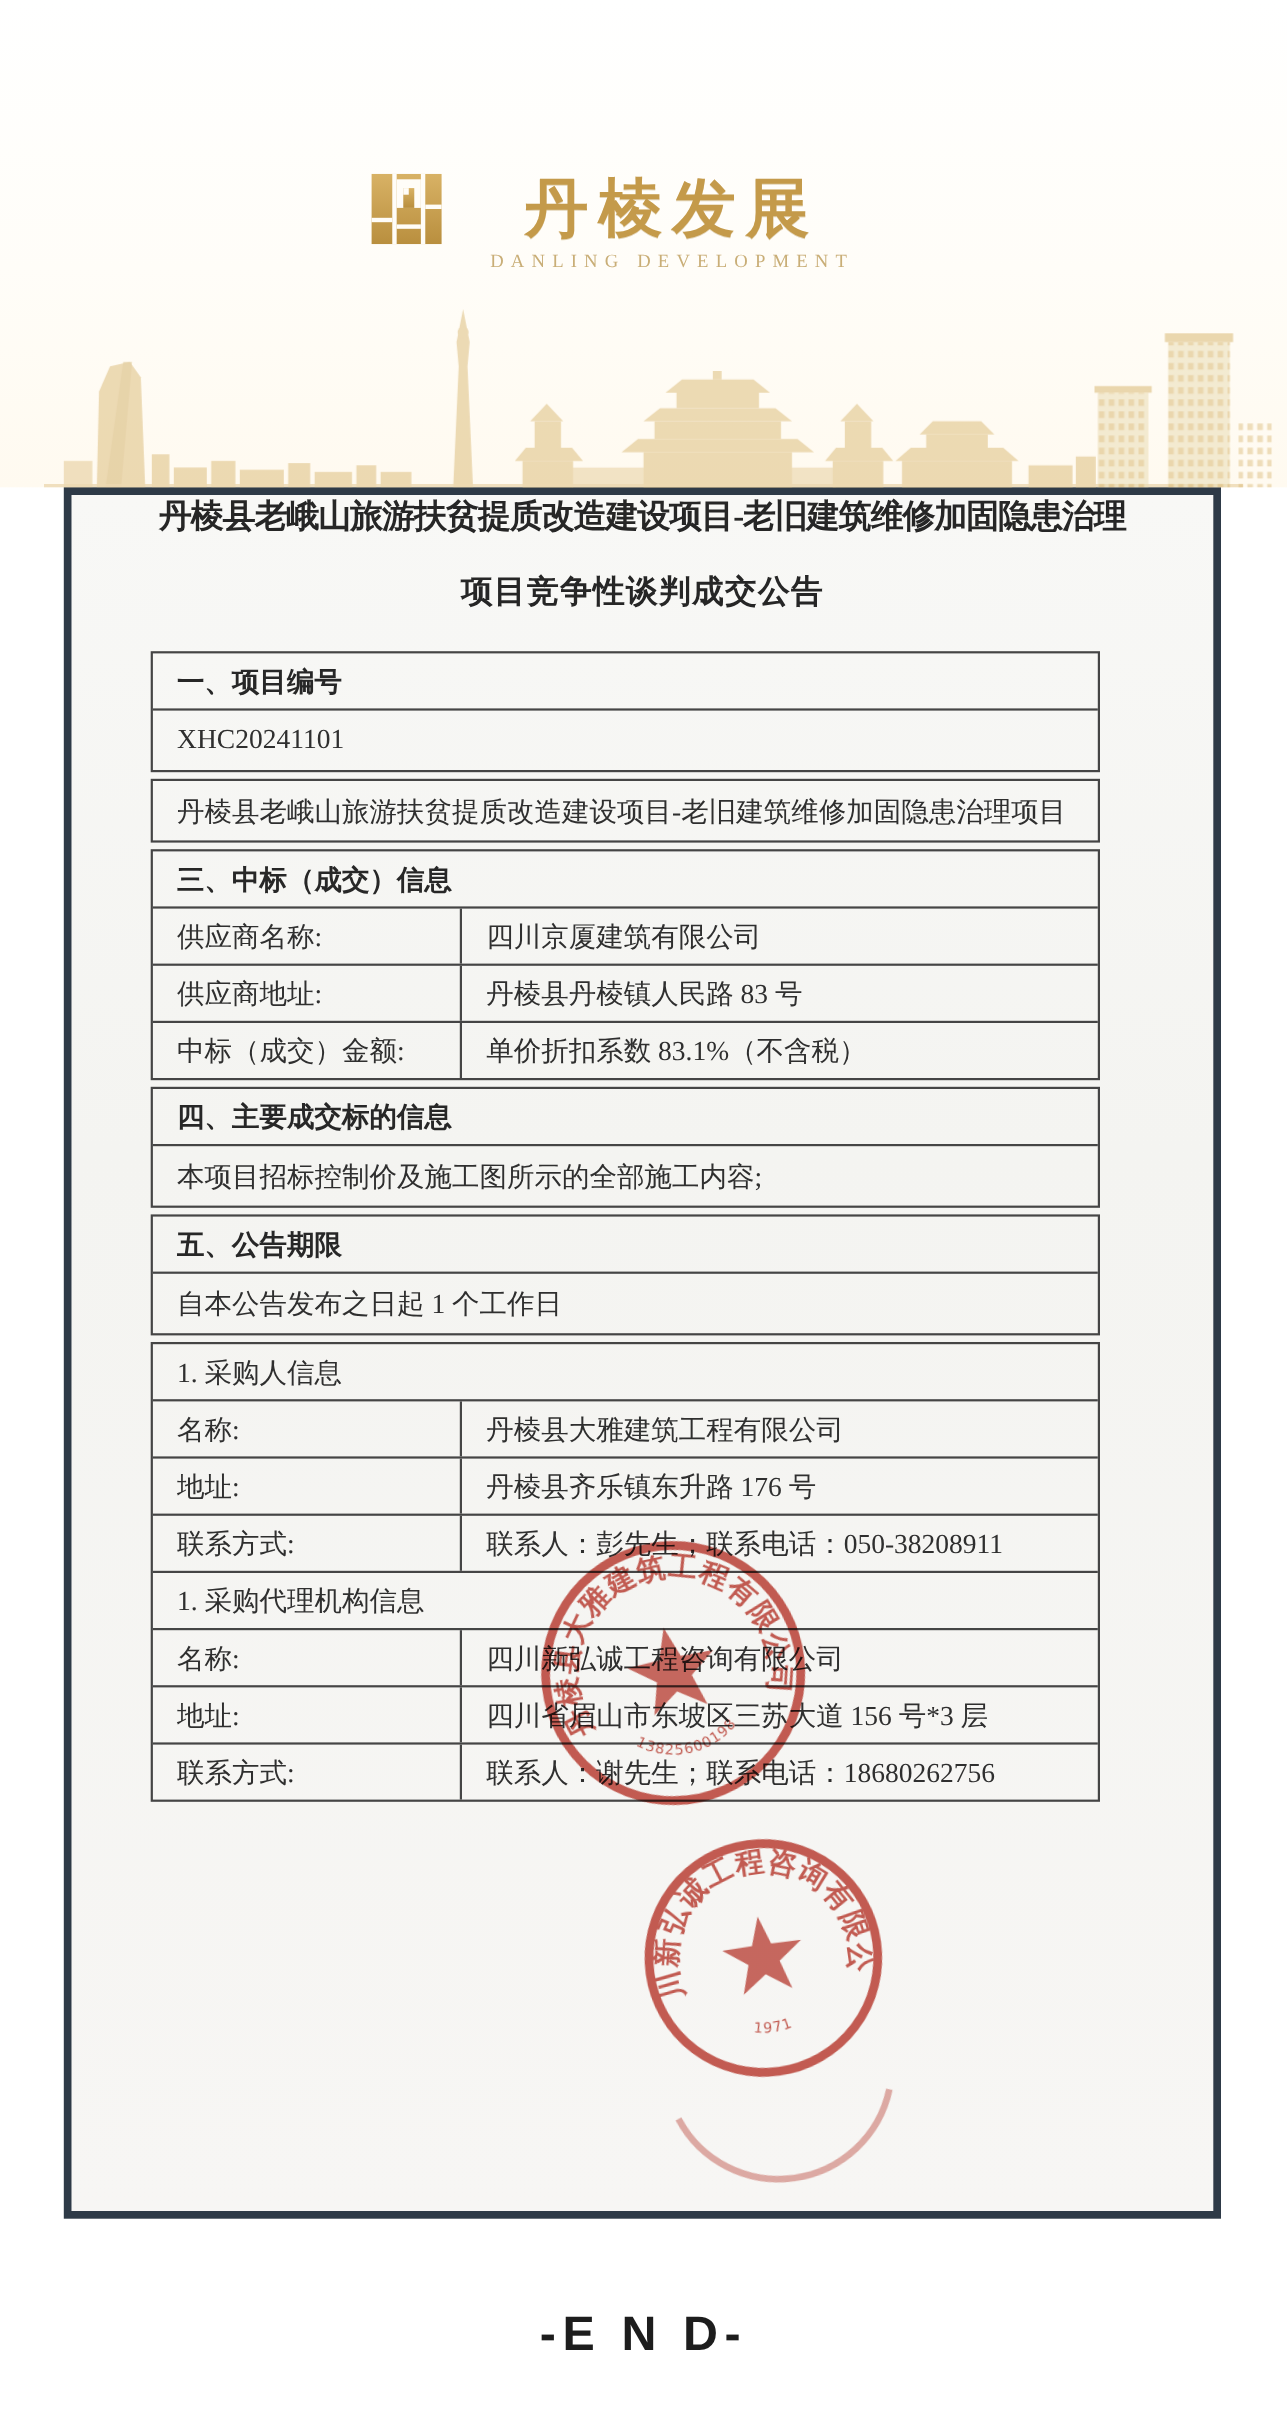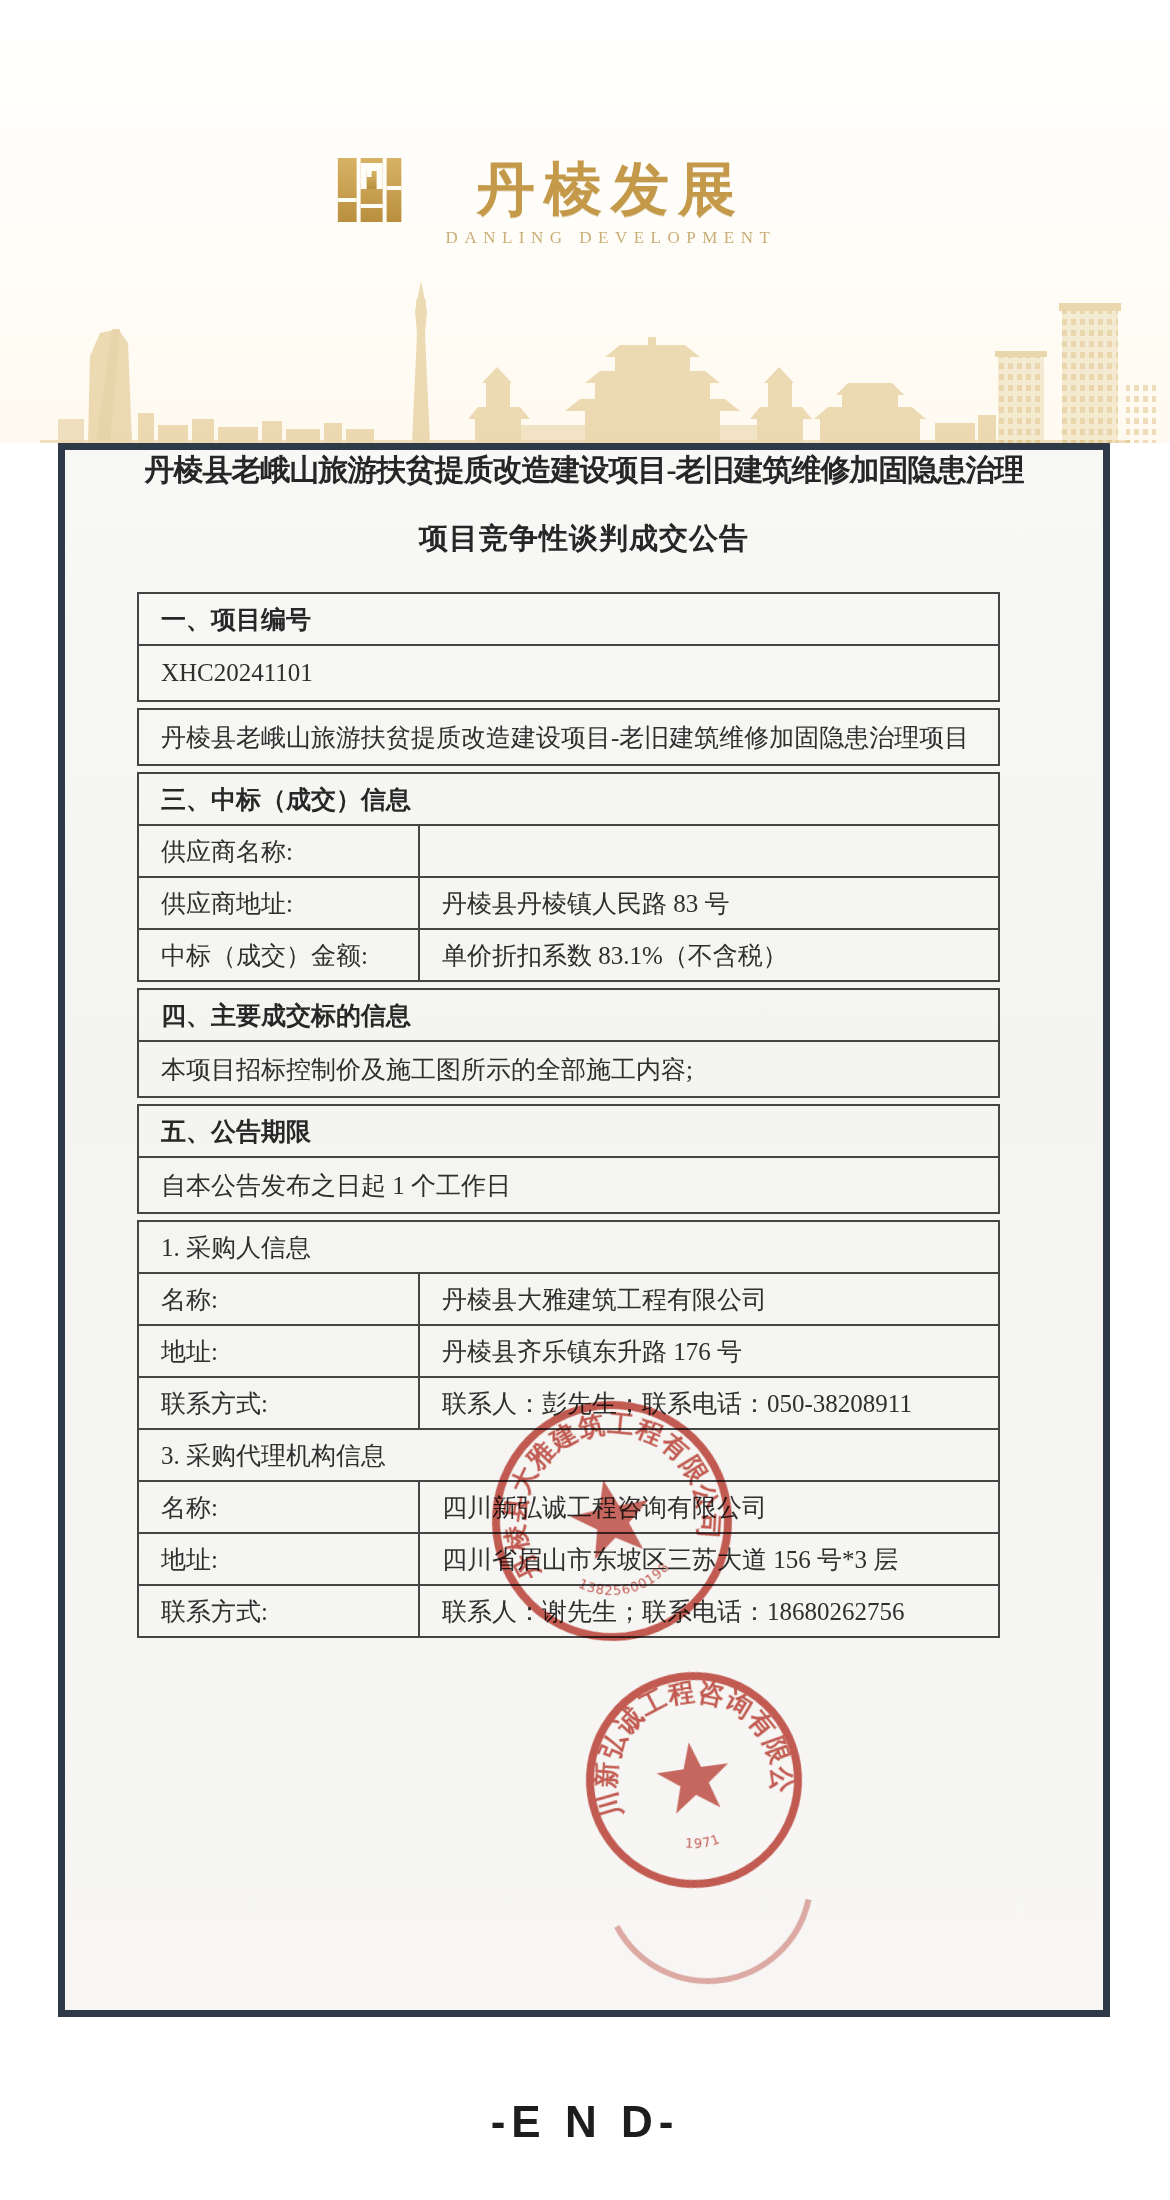--- a/index.html
+++ b/index.html
@@ -171,20 +171,21 @@
             <div class="trow value">
               <div class="cell full">丹棱县老峨山旅游扶贫提质改造建设项目-老旧建筑维修加固隐患治理项目</div>
             </div>
           </div>
           <div class="tblock">
             <div class="trow header">
               <div class="cell full">三、中标（成交）信息</div>
             </div>
             <div class="trow pair">
               <div class="cell label">供应商名称:</div>
+              <div class="cell value">四川京厦建筑有限公司</div>
             </div>
             <div class="trow pair">
               <div class="cell label">供应商地址:</div>
               <div class="cell value">丹棱县丹棱镇人民路 83 号</div>
             </div>
             <div class="trow pair">
               <div class="cell label">中标（成交）金额:</div>
               <div class="cell value">单价折扣系数 83.1%（不含税）</div>
             </div>
           </div>
@@ -214,21 +215,21 @@
             </div>
             <div class="trow pair">
               <div class="cell label">地址:</div>
               <div class="cell value">丹棱县齐乐镇东升路 176 号</div>
             </div>
             <div class="trow pair">
               <div class="cell label">联系方式:</div>
               <div class="cell value">联系人：彭先生；联系电话：050-38208911</div>
             </div>
             <div class="trow sub">
-              <div class="cell full">3. 采购代理机构信息</div>
+              <div class="cell full">1. 采购代理机构信息</div>
             </div>
             <div class="trow pair">
               <div class="cell label">名称:</div>
               <div class="cell value">四川新弘诚工程咨询有限公司</div>
             </div>
             <div class="trow pair">
               <div class="cell label">地址:</div>
               <div class="cell value">四川省眉山市东坡区三苏大道 156 号*3 层</div>
             </div>
             <div class="trow pair">

